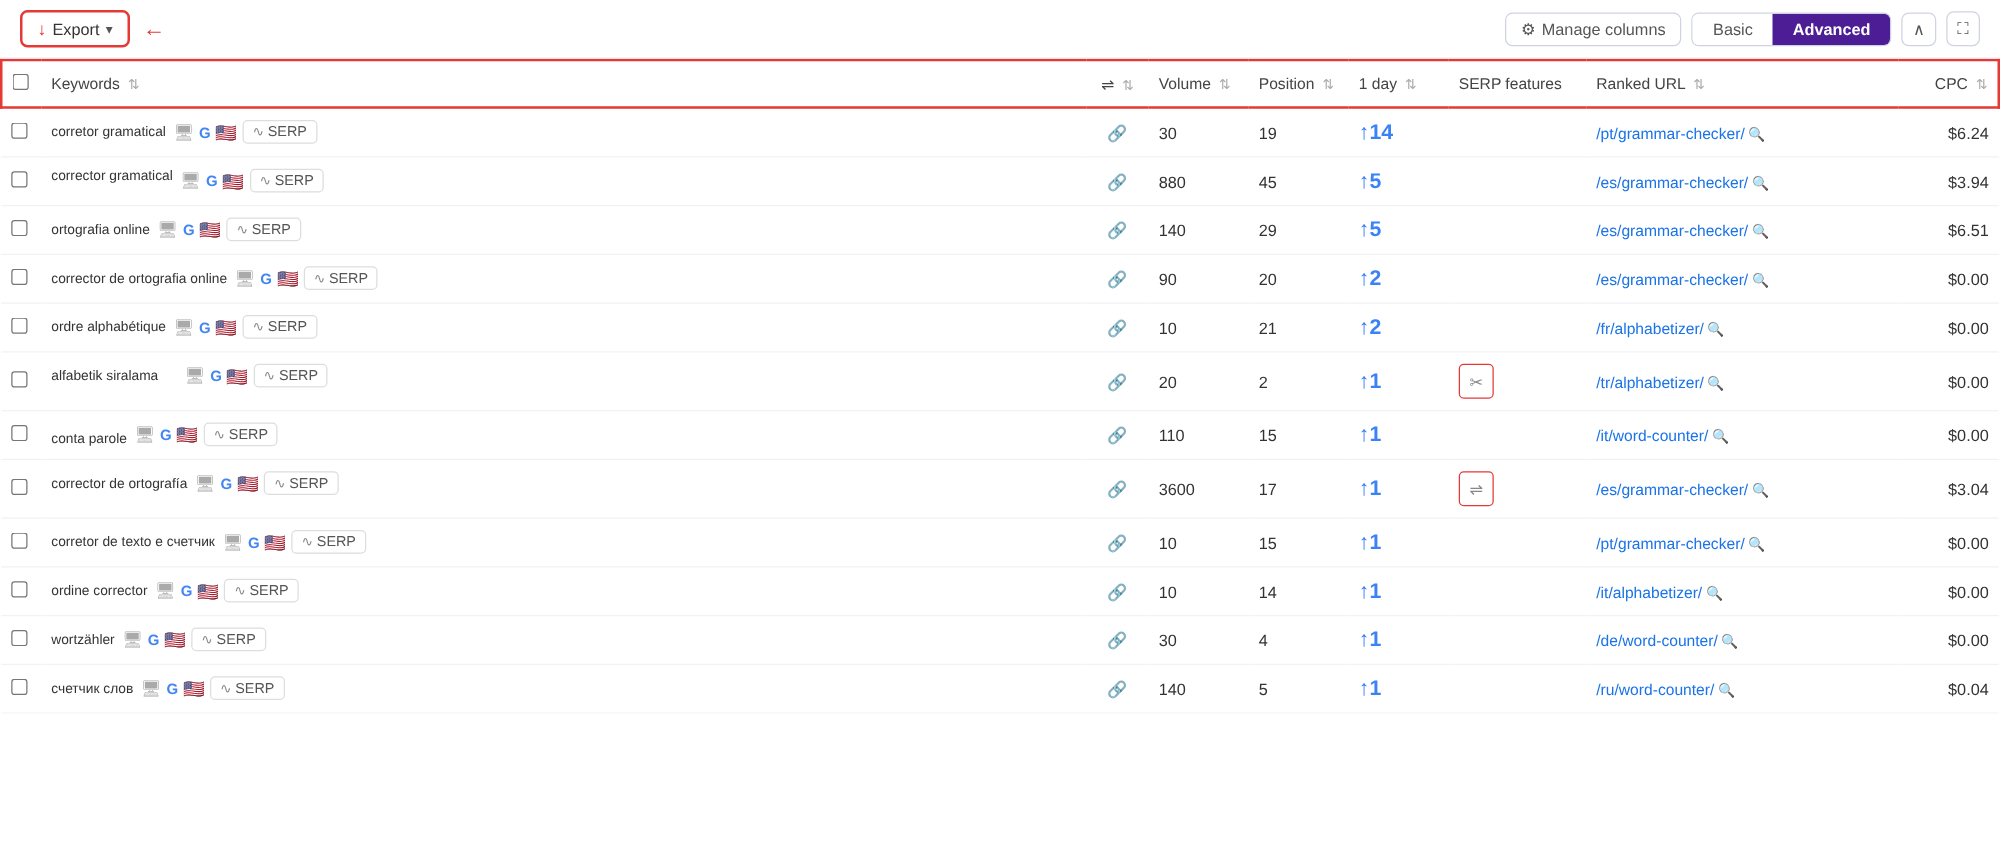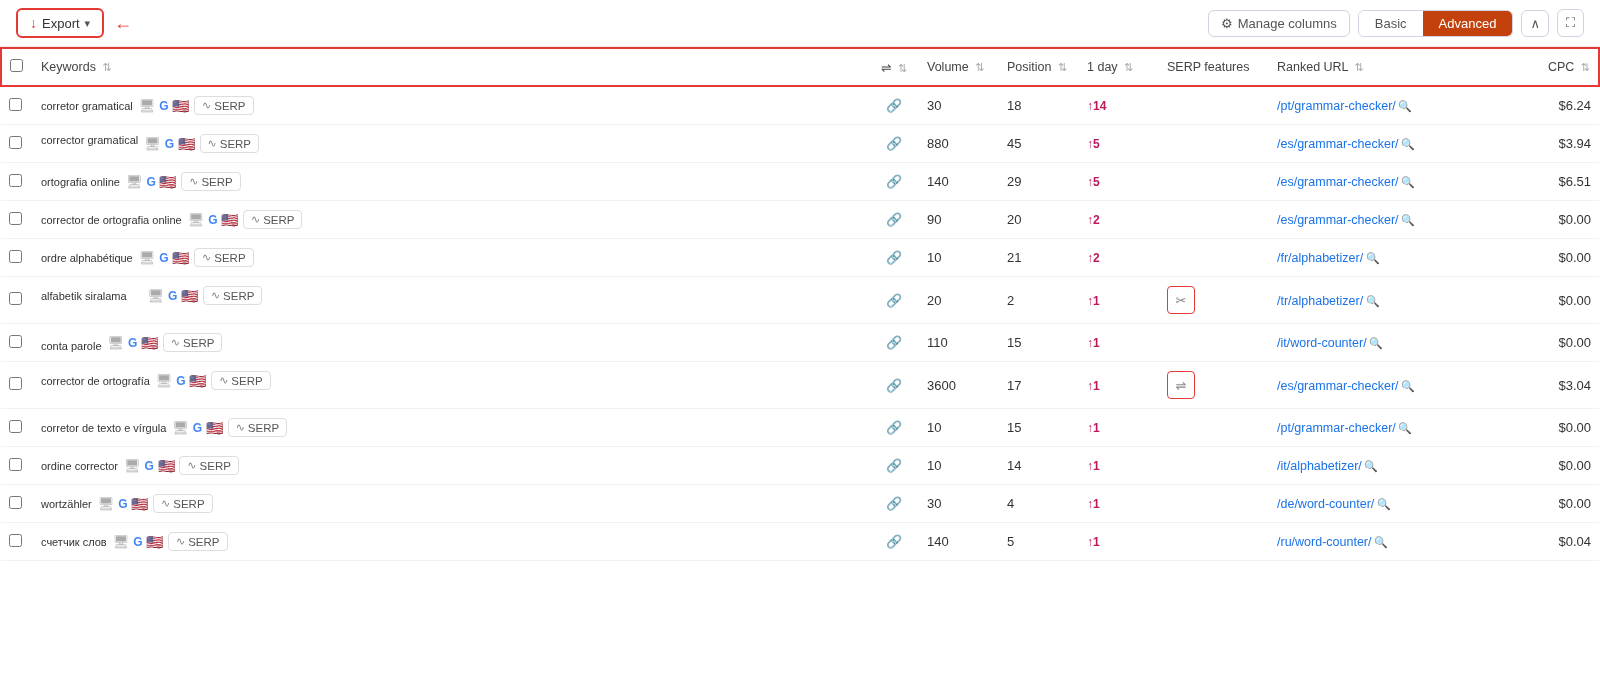--- a/index.html
+++ b/index.html
@@ -54,21 +54,21 @@
 
     .tab-group { display: flex; border: 1px solid #d0d3e0; border-radius: 6px; overflow: hidden; }
     .tab-btn {
       padding: 5px 16px;
       border: none;
       background: #fff;
       color: #555;
       font-size: 13px;
       cursor: pointer;
     }
-    .tab-btn.active { background: #c2410c; color: #fff; font-weight: 400; }
+    .tab-btn.active { background: #4c1d95; color: #fff; font-weight: 700; }
 
     .icon-btn {
       border: 1px solid #d0d3e0;
       border-radius: 6px;
       padding: 5px 8px;
       background: #fff;
       cursor: pointer;
       color: #555;
       font-size: 13px;
     }
@@ -124,21 +124,21 @@
       color: #555;
       font-size: 11.5px;
       cursor: pointer;
     }
 
     .link-icon { color: #f0b429; font-size: 13px; }
 
     .volume { color: #333; }
     .position { color: #333; }
 
-    .change-up { color: #be185d; font-weight: 600; font-size: 12px; }
+    .change-up { color: #3b82f6; font-weight: 600; font-size: 17px; }
 
     .serp-feature-icon {
       display: inline-flex;
       align-items: center;
       justify-content: center;
       width: 28px; height: 28px;
       border: 1.5px solid #e53935;
       border-radius: 4px;
       color: #888;
       font-size: 13px;
@@ -240,21 +240,21 @@
             <span class="keyword-cell">corretor gramatical</span>
             <div class="action-icons">
               <span class="action-icon" style="font-size: 13px;">🖥</span>
               <span class="action-icon google" style="font-weight: bold; color: rgb(66, 133, 244);">G</span>
               <span class="flag-icon">🇺🇸</span>
               <button class="serp-btn"><span style="color:#888;font-size:11px">∿</span> SERP</button>
             </div>
           </td>
           <td class="col-link"><span class="link-icon" style="font-size: 13px;">🔗</span></td>
           <td class="col-volume volume">30</td>
-          <td class="col-position position">18</td>
+          <td class="col-position position">19</td>
           <td class="col-1day"><span class="change-up">↑14</span></td>
           <td class="col-serp"></td>
           <td class="col-url"><span class="ranked-url">/pt/grammar-checker/</span><span class="search-icon-sm" style="font-size: 11px;">🔍</span></td>
           <td class="col-cpc cpc">$6.24</td>
         </tr>
         <tr>
           <td class="checkbox-cell"><input type="checkbox" style=""></td>
           <td style="display: flex; align-items: flex-start; gap: 6px; min-width: 360px;">
             <span class="keyword-cell">corrector gramatical</span>
             <div class="action-icons">
@@ -382,21 +382,21 @@
           <td class="col-volume volume">3600</td>
           <td class="col-position position">17</td>
           <td class="col-1day"><span class="change-up">↑1</span></td>
           <td class="col-serp"><span class="serp-feature-icon">⇌</span></td>
           <td class="col-url"><span class="ranked-url">/es/grammar-checker/</span><span class="search-icon-sm" style="font-size: 11px;">🔍</span></td>
           <td class="col-cpc cpc">$3.04</td>
         </tr>
         <tr>
           <td class="checkbox-cell"><input type="checkbox" style=""></td>
           <td style="display: flex; align-items: center; gap: 6px; min-width: 360px;">
-            <span class="keyword-cell">corretor de texto e vírgula</span>
+            <span class="keyword-cell">corretor de texto e счетчик</span>
             <div class="action-icons">
               <span class="action-icon" style="font-size: 13px;">🖥</span>
               <span class="action-icon google" style="font-weight: bold; color: rgb(66, 133, 244);">G</span>
               <span class="flag-icon">🇺🇸</span>
               <button class="serp-btn"><span style="color:#888;font-size:11px">∿</span> SERP</button>
             </div>
           </td>
           <td class="col-link"><span class="link-icon" style="font-size: 13px;">🔗</span></td>
           <td class="col-volume volume">10</td>
           <td class="col-position position">15</td>

